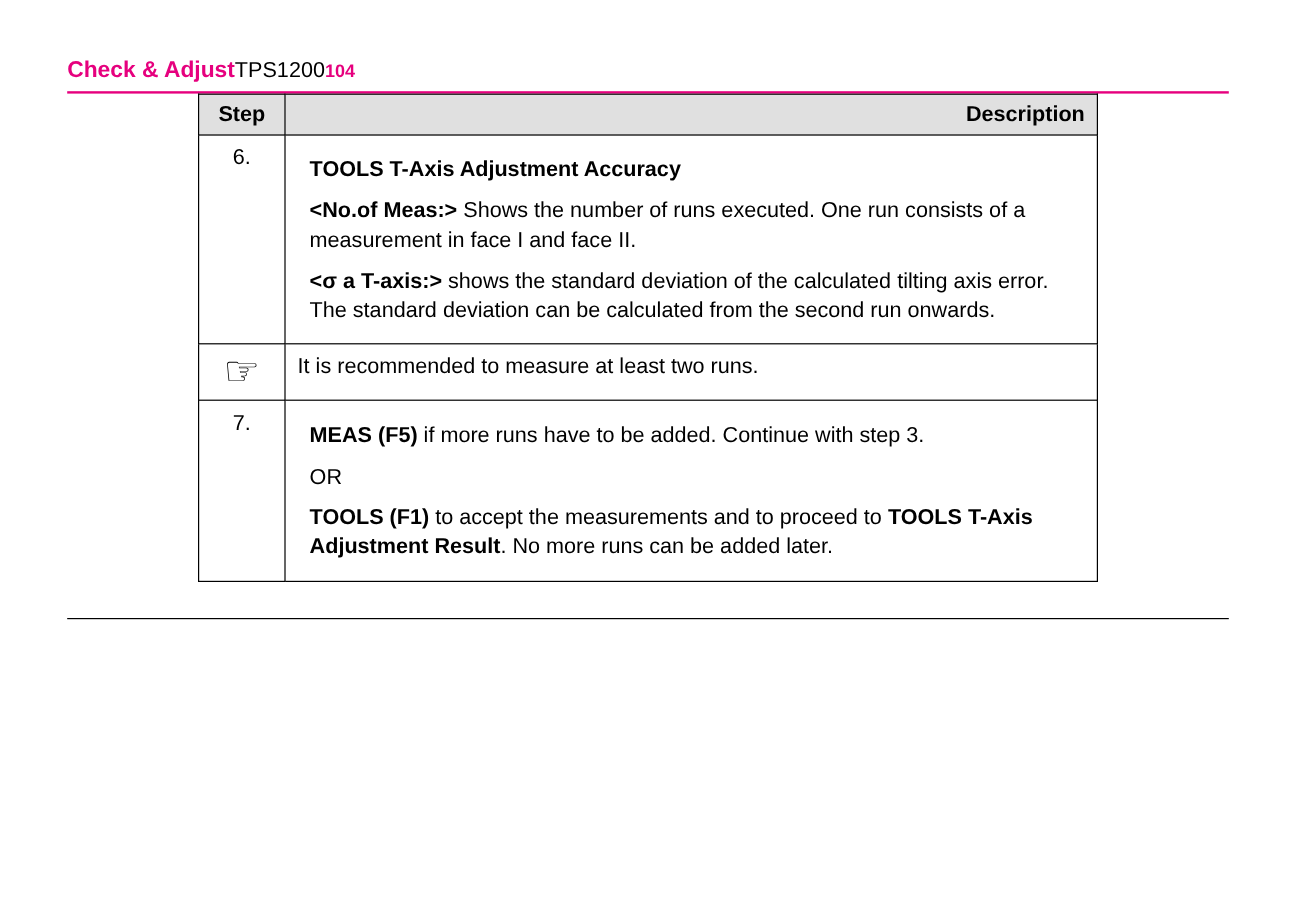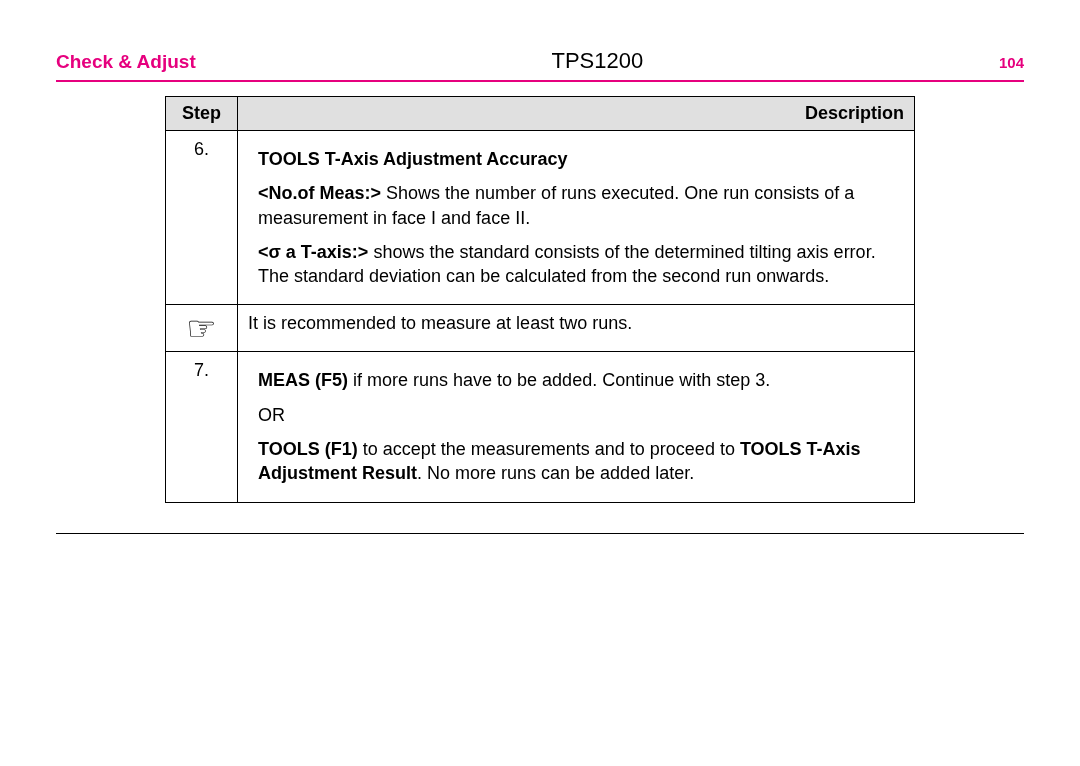--- a/index.html
+++ b/index.html
@@ -10,33 +10,31 @@
     body {
       font-family: Arial, Helvetica, sans-serif;
       font-size: 18px;
       background: #fff;
       width: 1080px;
       height: 766px;
       padding: 48px 56px;
     }
     .header-row {
       display: flex;
-      justify-content: space-between;
       align-items: baseline;
       border-bottom: 2px solid #e6007e;
       padding-bottom: 6px;
-      margin-bottom: 14px;
     }
     .header-left {
       color: #e6007e;
       font-weight: bold;
       font-size: 19px;
     }
     .header-center {
-      font-size: 22px;
+      font-size: 18px;
       color: #000;
     }
     .header-right {
       color: #e6007e;
       font-weight: bold;
       font-size: 15px;
     }
     .steps-table {
       border-collapse: collapse;
       width: 750px;
@@ -100,21 +98,21 @@
   </thead>
   <tbody>
     <tr>
       <td class="step-col">6.</td>
       <td>
         <p class="desc-block"><b>TOOLS T-Axis Adjustment Accuracy</b></p>
         <p class="desc-block">
           <b>&lt;No.of Meas:&gt;</b><span> Shows the number of runs executed. One run consists of a measurement in face I and face II.</span>
         </p>
         <p class="desc-block">
-          <b>&lt;σ a T-axis:&gt;</b><span> shows the standard consists of the determined tilting axis error. The standard deviation can be calculated from the second run onwards.</span>
+          <b>&lt;σ a T-axis:&gt;</b><span> shows the standard deviation of the calculated tilting axis error. The standard deviation can be calculated from the second run onwards.</span>
         </p>
       </td>
     </tr>
     <tr>
       <td class="step-col">
         <span class="hand-icon">☞</span>
       </td>
       <td>It is recommended to measure at least two runs.</td>
     </tr>
     <tr>

